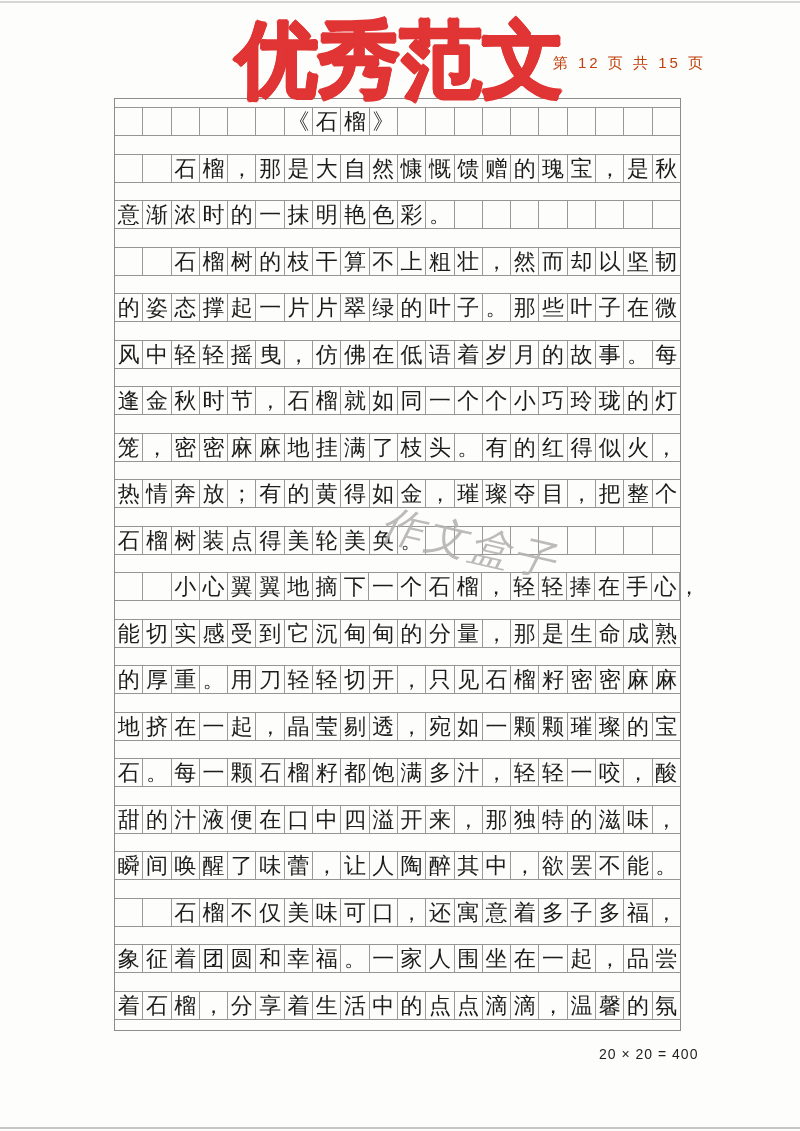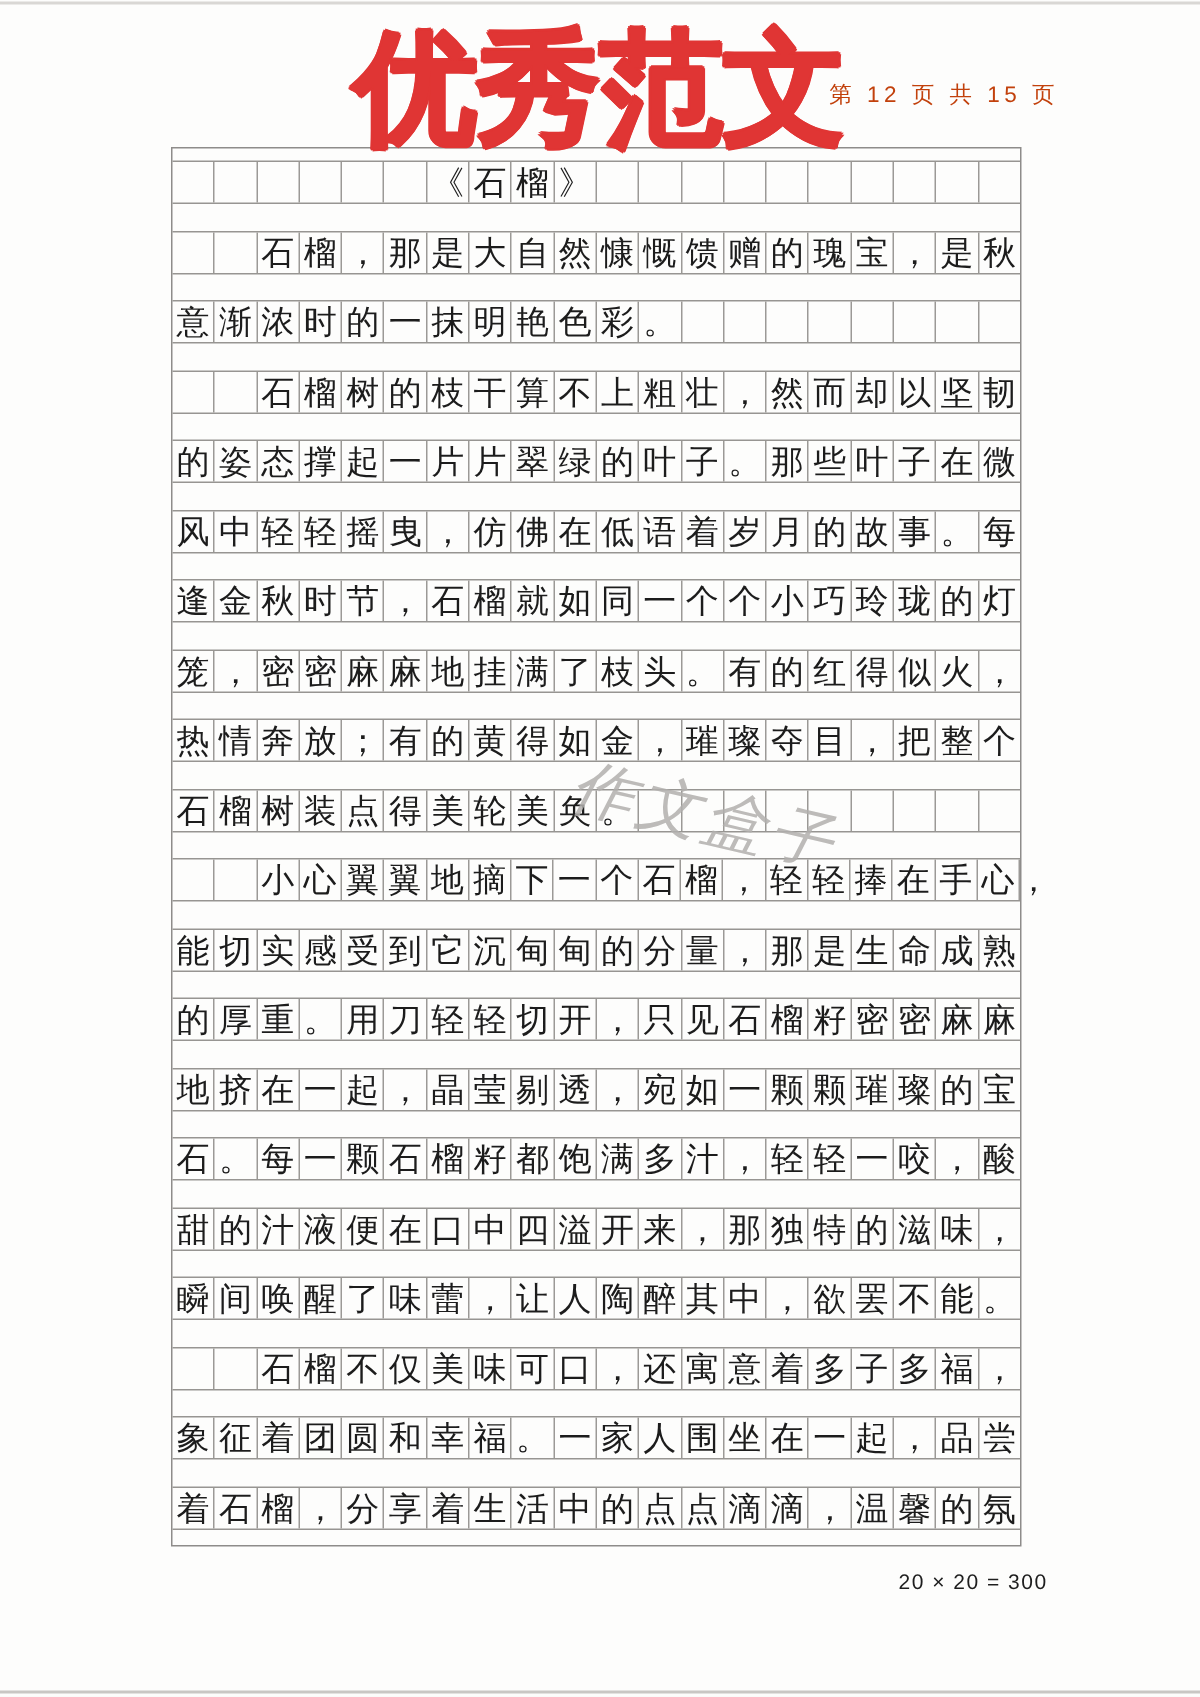--- a/index.html
+++ b/index.html
@@ -555,16 +555,16 @@
         <span class="cell">，</span>
         <span class="cell">温</span>
         <span class="cell">馨</span>
         <span class="cell">的</span>
         <span class="cell">氛</span>
       </div>
     </div>
 
   <div class="watermark" style="color: rgb(178, 176, 174);">作文盒子</div>
 
-  <div class="footer-note">20 × 20 = 300</div>
+  <div class="footer-note">20 × 20 = 400</div>
 
   <div class="edge-line-bottom"></div>
 </div>
 
 </body></html>

